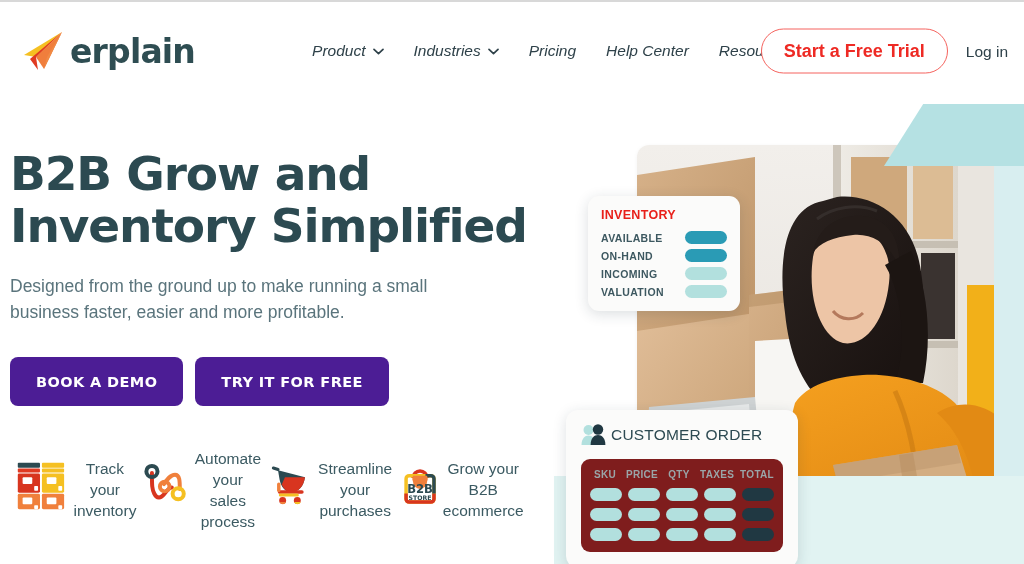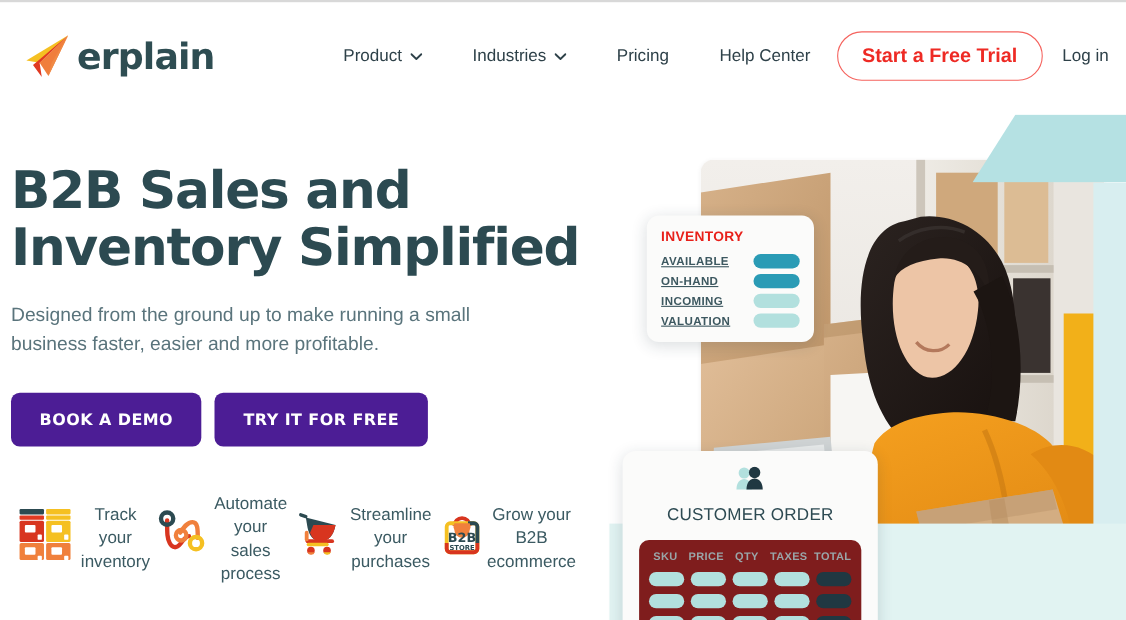--- a/index.html
+++ b/index.html
@@ -26,22 +26,23 @@
     display:flex; align-items:center; margin-left:14px; gap:4px; cursor:pointer;
   }
   .logo-mark { width:52px; height:44px; display:block; }
   .logo-text {
     font-size:33px; font-weight:700; color:#2e4d52;
     letter-spacing:-0.8px; line-height:1;
     font-family:"DejaVu Sans", sans-serif;
   }
 
   .nav {
-    display:flex; align-items:center; gap:16px;
+    display:flex; align-items:center; gap:0px;
     margin-left:102px;
+    font-style:italic;
   }
   .nav-item {
     display:flex; align-items:center; gap:7px;
     font-size:15.5px; color:#2e4149; cursor:pointer;
     padding:6px 15px; white-space:nowrap;
   }
   .chev { width:11px; height:7px; display:block; flex:none; }
 
   .header-right {
     position:absolute; right:12px; top:50%; transform:translateY(-50%);
@@ -120,31 +121,31 @@
   }
   .card-inventory-title {
     color:#e8201a; font-weight:700; font-size:12.5px;
     letter-spacing:0.3px; margin-bottom:9px;
   }
   .inv-row {
     display:flex; align-items:center; justify-content:space-between;
     margin-bottom:5px;
   }
   .inv-label {
-    font-size:10.5px; font-weight:700; color:#3d5860; letter-spacing:0.35px;text-decoration:underline;
+    font-size:10.5px; font-weight:700; color:#3d5860; letter-spacing:0.35px;
   }
   .inv-bar { width:42px; height:13px; border-radius:7px; flex:none; }
 
   
   .card-order {
     position:absolute; left:566px; top:410px; width:232px;
     background:#fbfbfa; border-radius:12px; padding:14px 15px 16px 15px;
     box-shadow:0 3px 14px rgba(30,50,60,0.15); z-index:25;
   }
-  .order-head { display:flex; align-items:center; gap:14px; margin-bottom:13px;flex-direction:column; }
+  .order-head { display:flex; align-items:center; gap:4px; margin-bottom:13px; }
   .people-icon { width:26px; height:22px; display:block; flex:none; }
   .order-title {
     font-size:15.5px; color:#2d4a52; letter-spacing:0.2px; font-weight:400;
   }
   .order-table { background:#7f1d1d; border-radius:9px; padding:10px 9px 11px 9px; }
   .order-cols { display:flex; gap:6px; margin-bottom:8px; }
   .order-col-h {
     flex:1; text-align:center; font-size:10px; font-weight:700;
     color:#9aa5a8; letter-spacing:0.3px;
   }
@@ -368,21 +369,21 @@
     </nav>
 
     <div class="header-right">
       <button class="trial-btn">Start a Free Trial</button>
       <span class="login-link">Log in</span>
     </div>
   </div>
 
   <div class="hero-left">
     <h1 class="hero-title">
-      <span>B2B Sales and</span><br>
+      <span>B2B Grow and</span><br>
       <span>Inventory Simplified</span>
     </h1>
     <p class="hero-sub">Designed from the ground up to make running a small business faster, easier and more profitable.</p>
     <div class="cta-row">
       <button class="cta">BOOK A DEMO</button>
       <button class="cta">TRY IT FOR FREE</button>
     </div>
   </div>
 
   <div class="features">

